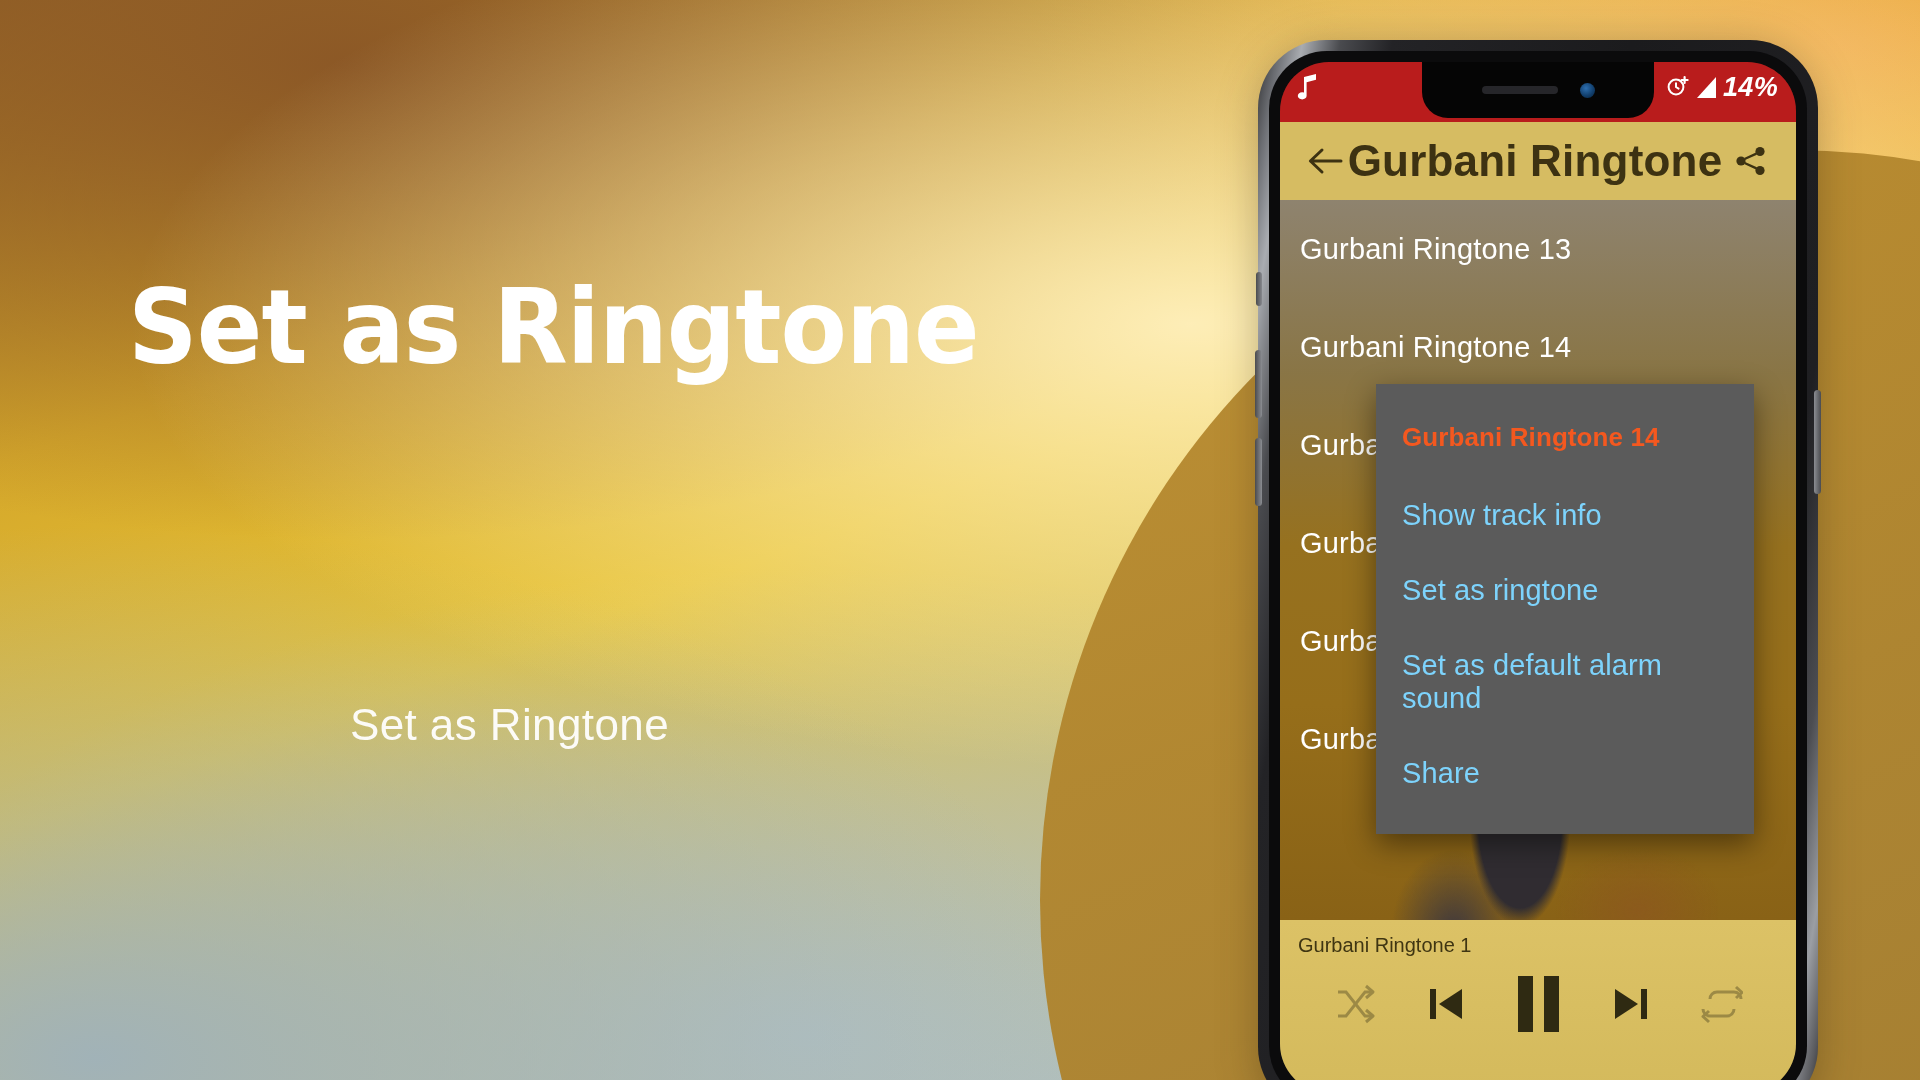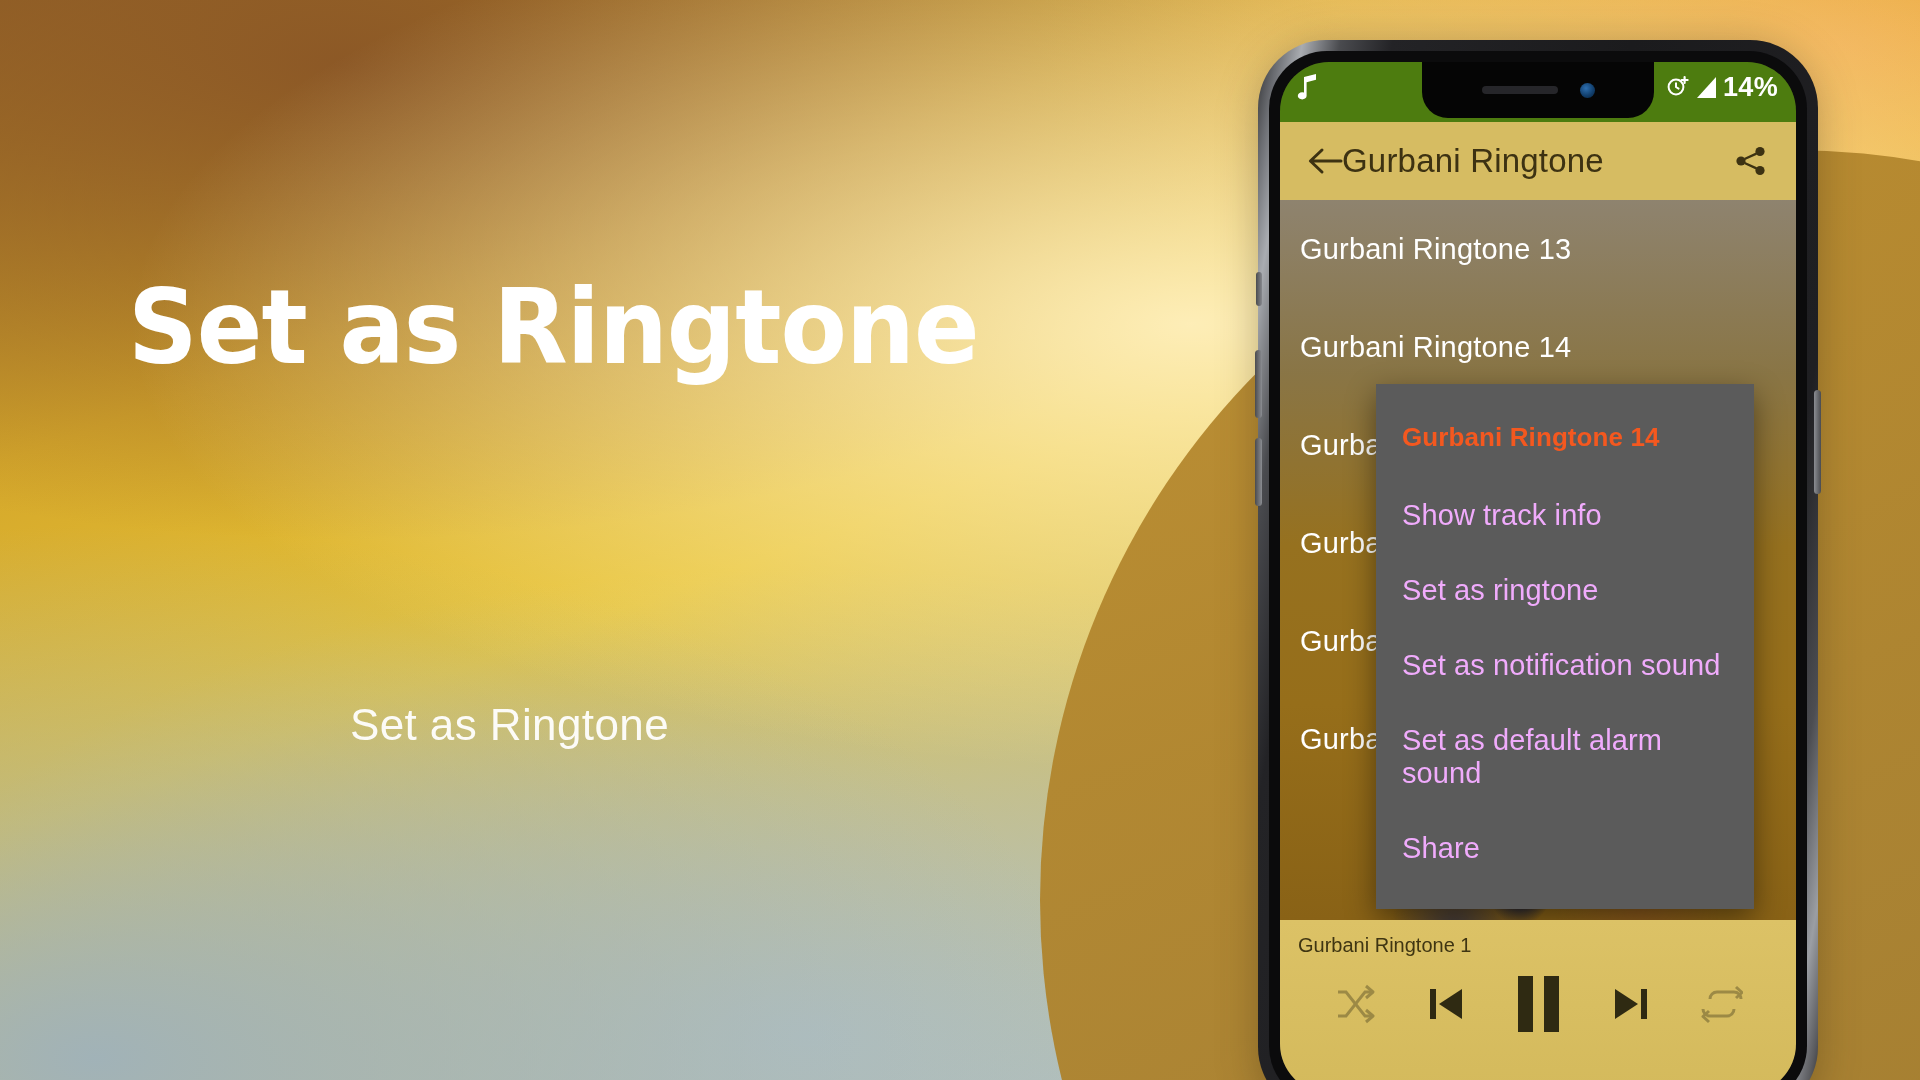--- a/index.html
+++ b/index.html
@@ -134,24 +134,25 @@
                 background:linear-gradient(90deg,#4a4b4f,#8b8d92); }
   .btn-voldn  { position:absolute; left:-3px; top:398px;  width:7px; height:68px; border-radius:4px;
                 background:linear-gradient(90deg,#4a4b4f,#8b8d92); }
   .btn-power  { position:absolute; right:-3px; top:350px; width:7px; height:104px; border-radius:4px;
                 background:linear-gradient(270deg,#4a4b4f,#8b8d92); }
 
   
   .status-bar {
     position: relative;
     height: 60px;
-    background: #4d7c0f;
+    background: #b91c1c;
     display: flex;
     align-items: center;
     z-index: 3;
+    font-style: italic;
   }
   .status-left {
     position: absolute;
     left: 16px; top: 12px;
     display: flex; align-items: center; gap: 6px;
   }
   .status-right {
     position: absolute;
     right: 18px; top: 10px;
     display: flex; align-items: center; gap: 7px;
@@ -201,24 +202,24 @@
     position: relative;
     height: 78px;
     background: #d6bc62;
     display: flex;
     align-items: center;
     padding: 0 22px;
     z-index: 2;
   }
   .app-bar-title {
     flex: 1;
-    text-align: left;
-    font-size: 33px;
+    text-align: center;
+    font-size: 44px;
     color: #3d3212;
-    font-weight: 400;
+    font-weight: 700;
     letter-spacing: 0.2px;
     margin-left: -6px;
   }
   .icon-btn {
     width: 46px; height: 46px;
     display: flex; align-items: center; justify-content: center;
     flex: 0 0 auto;
   }
 
   
@@ -270,21 +271,21 @@
   }
   .ctx-head {
     padding: 22px 26px 26px 26px;
     color: #f4581f;
     font-size: 26px;
     font-weight: 700;
     letter-spacing: 0.1px;
   }
   .ctx-item {
     padding: 20px 26px 22px 26px;
-    color: #f0abfc;
+    color: #7dd3fc;
     font-size: 29px;
     letter-spacing: 0.1px;
   }
 
   
   .player {
     position: relative;
     height: 171px;
     background: linear-gradient(180deg, #dcc266 0%, #d4ba5c 100%);
     z-index: 4;
@@ -393,21 +394,20 @@
           <span>Gurbani Ringtone 17</span>
         </div>
         <div class="track-row">
           <span>Gurbani Ringtone 18</span>
         </div>
 
         <div class="ctx-menu">
           <div class="ctx-head">Gurbani Ringtone 14</div>
           <div class="ctx-item">Show track info</div>
           <div class="ctx-item">Set as ringtone</div>
-          <div class="ctx-item">Set as notification sound</div>
           <div class="ctx-item">Set as default alarm sound</div>
           <div class="ctx-item">Share</div>
         </div>
       </div>
 
       <div class="player">
         <div class="player-title">Gurbani Ringtone 1</div>
 
         <div class="player-controls">
           <div class="ctrl ctrl-dim">

